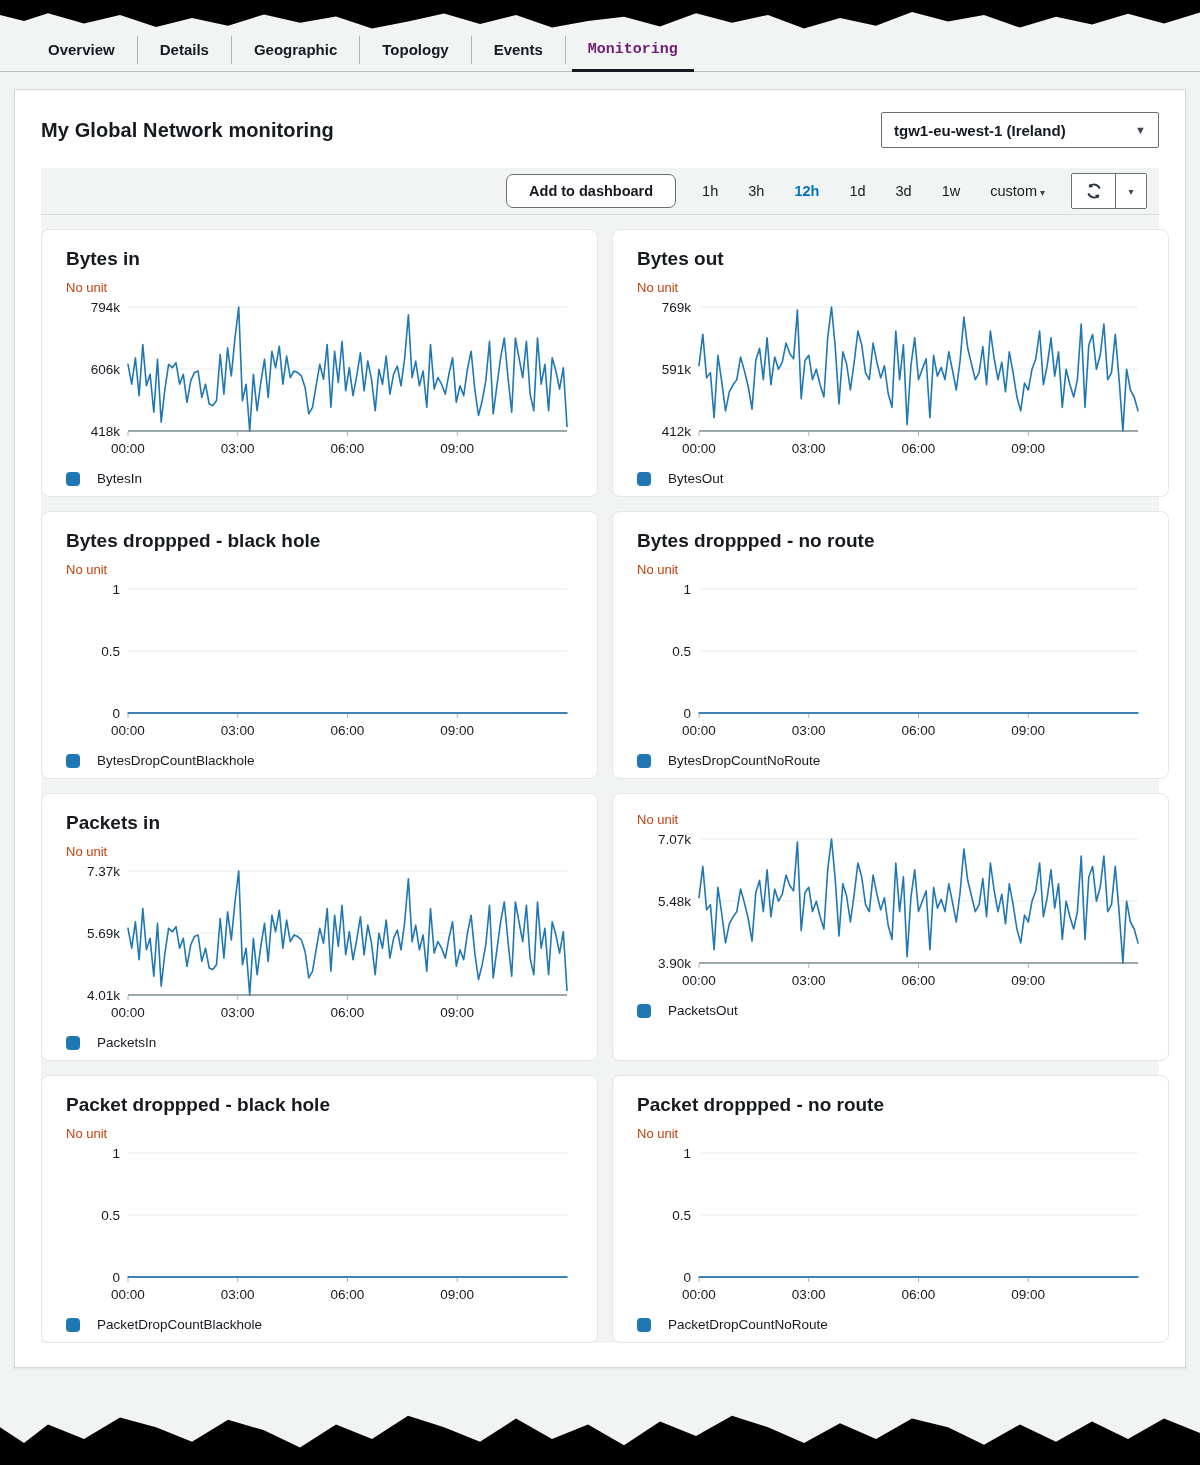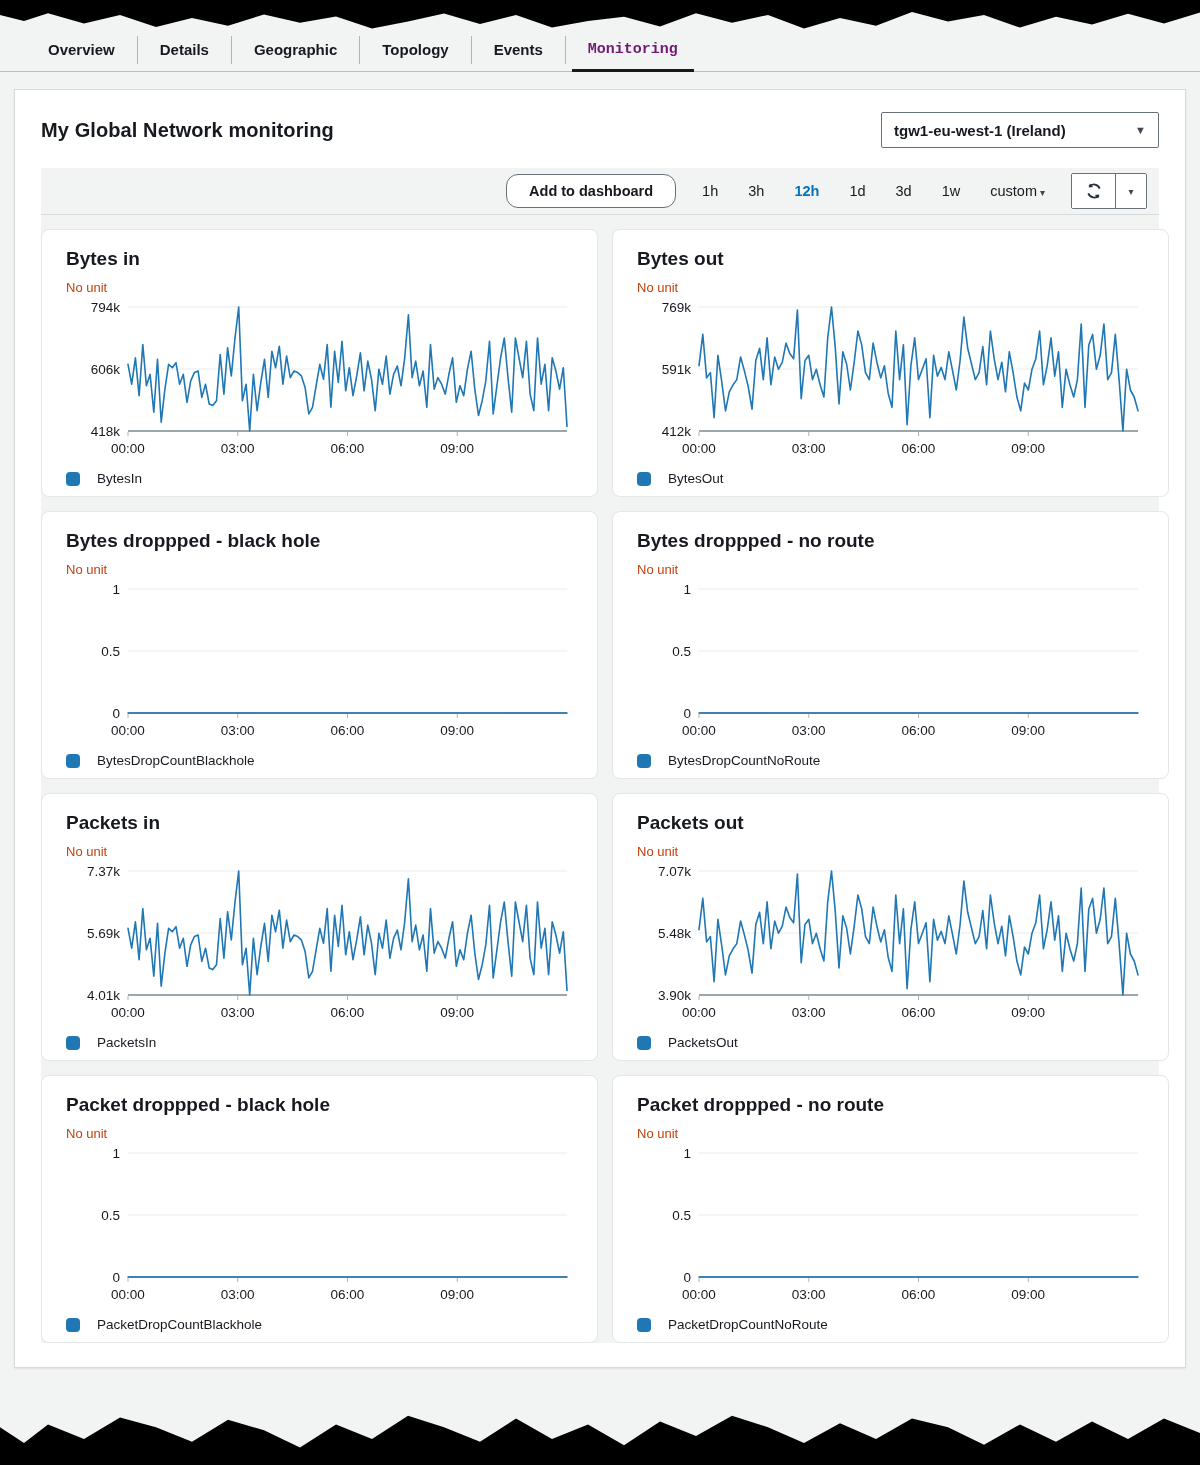--- a/index.html
+++ b/index.html
@@ -27,21 +27,21 @@
   .tab-sep { width:1px; height:28px; background:#aab7b8; }
   
   .card { margin:17px 14px 0 14px; background:#fff; border:1px solid #d5dbdb; box-shadow:0 1px 2px rgba(0,0,0,.08); padding:22px 26px 24px 26px; }
   .card-header { display:flex; align-items:center; justify-content:space-between; margin-bottom:20px; }
   .card-header h1 { font-size:20px; font-weight:700; letter-spacing:.1px; }
   .selector { width:278px; height:36px; background:#fff; border:1px solid #687078; border-radius:2px; display:flex; align-items:center; justify-content:space-between; padding:0 12px; font-size:15px; cursor:pointer;font-weight:bold; }
   .selector .tri { font-size:11px; color:#414750; }
   
   .widget { background:#f2f3f3; }
   .toolbar { height:47px; display:flex; align-items:center; justify-content:flex-end; gap:26px; padding:0 12px 0 0; border-bottom:1px solid #d5dbdb; background:#f2f3f3; }
-  .btn { background:#fff; border:1px solid #687078; border-radius:12px; height:34px; padding:0 22px; font-size:14.5px; font-weight:700; color:#16191f; cursor:pointer; font-family:inherit; }
+  .btn { background:#fff; border:1px solid #687078; border-radius:7px; height:34px; padding:0 22px; font-size:14.5px; font-weight:700; color:#16191f; cursor:pointer; font-family:inherit; }
   .ranges { display:flex; align-items:center; gap:30px; font-size:14.5px; }
   .range { cursor:pointer; color:#16191f; }
   .range.active { color:#0073bb; font-weight:700; }
   .range.custom .caret { font-size:10px; color:#414750; margin-left:3px; }
   .split { display:flex; height:36px; border:1px solid #687078; border-radius:2px; background:#fff; overflow:hidden; }
   .split button { background:#fff; border:none; cursor:pointer; display:flex; align-items:center; justify-content:center; font-family:inherit; }
   .split-l { width:44px; border-right:1px solid #687078 !important; }
   .split-r { width:30px; font-size:10px; color:#414750; }
   
   .grid { display:grid; grid-template-columns:1fr 1fr; gap:14px; padding-top:14px; background:#f2f3f3; }
@@ -241,21 +241,20 @@
             <line x1="391.25" x2="391.25" y1="129" y2="133" stroke="#aab7b8" stroke-width="1"></line>
             <text x="391.25" y="150" text-anchor="middle" font-size="13.5" fill="#16191f">09:00</text>
             <polyline points="62.0,61.4 65.7,81.2 69.4,54.8 73.1,92.7 76.8,41.6 80.4,82.8 84.1,71.3 87.8,109.2 91.5,56.4 95.2,119.1 98.9,86.1 102.6,61.4 106.3,64.7 110.0,59.7 113.6,81.2 117.3,71.3 121.0,99.3 124.7,77.9 128.4,69.6 132.1,68.0 135.8,94.4 139.5,81.2 143.2,101.0 146.8,102.6 150.5,97.7 154.2,51.5 157.9,91.1 161.6,44.9 165.3,72.9 169.0,35.0 172.7,4.0 176.4,97.7 180.1,81.2 183.7,128.0 187.4,71.3 191.1,107.6 194.8,79.5 198.5,56.4 202.2,94.4 205.9,48.2 209.6,64.7 213.3,43.2 216.9,81.2 220.6,53.1 224.3,74.6 228.0,68.0 231.7,69.6 235.4,72.9 239.1,84.5 242.8,110.9 246.5,104.3 250.1,82.8 253.8,61.4 257.5,76.2 261.2,41.6 264.9,104.3 268.6,48.2 272.3,79.5 276.0,38.3 279.7,87.8 283.3,64.7 287.0,92.7 290.7,72.9 294.4,49.8 298.1,87.8 301.8,58.1 305.5,76.2 309.2,107.6 312.9,66.3 316.5,81.2 320.2,53.1 323.9,91.1 327.6,71.3 331.3,63.0 335.0,82.8 338.7,54.8 342.4,11.9 346.1,74.6 349.7,58.1 353.4,82.8 357.1,68.0 360.8,104.3 364.5,41.6 368.2,86.1 371.9,74.6 375.6,81.2 379.3,91.1 382.9,71.3 386.6,54.8 390.3,99.3 394.0,82.8 397.7,92.7 401.4,66.3 405.1,48.2 408.8,86.1 412.5,112.5 416.2,97.7 419.8,77.9 423.5,38.3 427.2,110.9 430.9,82.8 434.6,54.8 438.3,35.0 442.0,74.6 445.7,109.2 449.4,35.0 453.0,54.8 456.7,74.6 460.4,38.3 464.1,91.1 467.8,107.6 471.5,35.0 475.2,81.2 478.9,61.4 482.6,107.6 486.2,54.8 489.9,68.0 493.6,86.1 497.3,64.7 501.0,123.4" fill="none" stroke="#1f77b4" stroke-width="1.6" stroke-linejoin="round" stroke-linecap="round"></polyline>
           </svg>
           <div class="legend">
             <span class="swatch" style="background: rgb(31, 119, 180);"></span>
             <span class="lbl">PacketsIn</span>
           </div>
         </div>
         <div class="chart-panel">
-          <h3>Packets out</h3>
           <div class="chart-unit">No unit</div>
           <svg class="chart-svg" width="507" height="162">
             <line x1="62" x2="501" y1="4" y2="4" stroke="#e9ebec" stroke-width="1"></line>
             <line x1="62" x2="501" y1="66" y2="66" stroke="#e9ebec" stroke-width="1"></line>
             <line x1="62" x2="501" y1="128" y2="128" stroke="#9ba7aa" stroke-width="2"></line>
             <text x="54" y="9" text-anchor="end" font-size="13.5" fill="#16191f">7.07k</text>
             <text x="54" y="71" text-anchor="end" font-size="13.5" fill="#16191f">5.48k</text>
             <text x="54" y="133" text-anchor="end" font-size="13.5" fill="#16191f">3.90k</text>
             <line x1="62" x2="62" y1="129" y2="133" stroke="#aab7b8" stroke-width="1"></line>
             <text x="62" y="150" text-anchor="middle" font-size="13.5" fill="#16191f">00:00</text>

